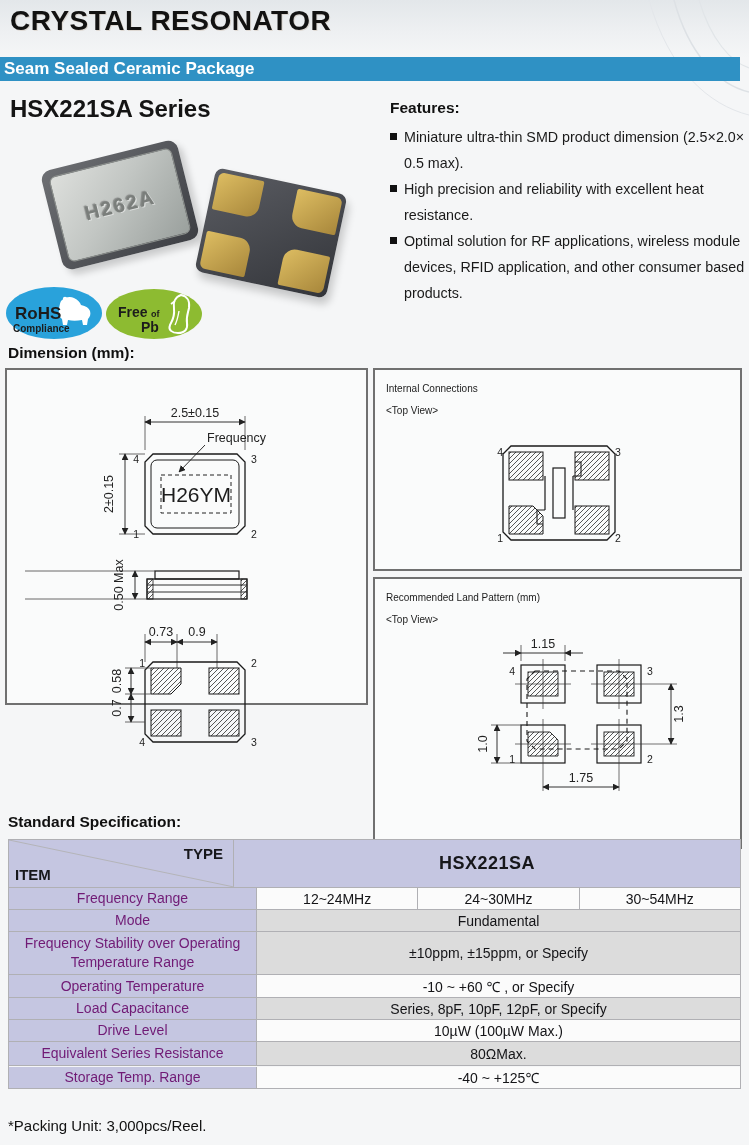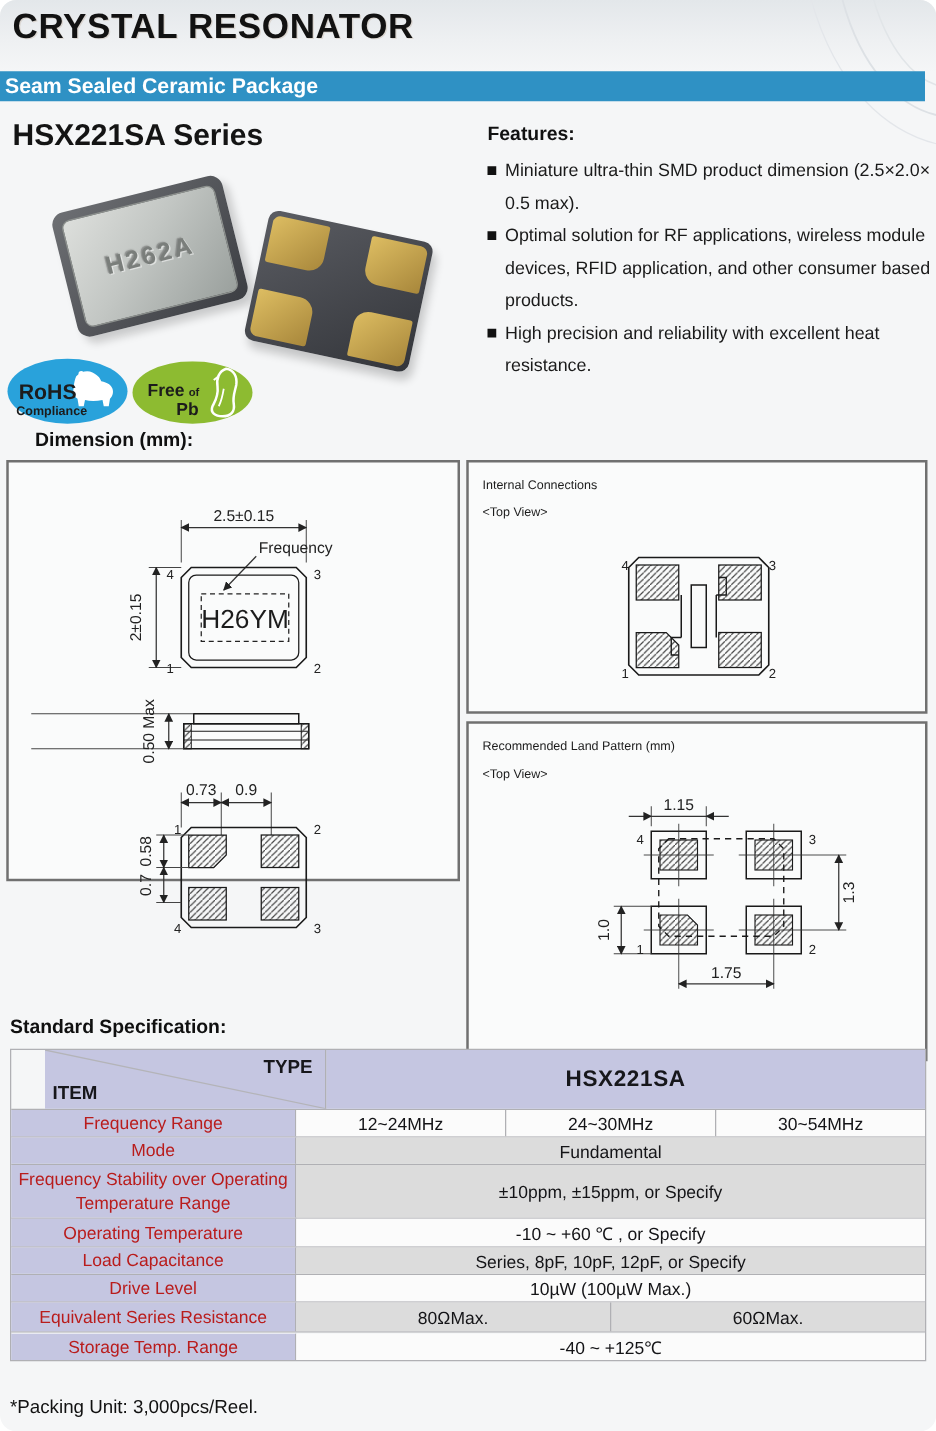--- a/index.html
+++ b/index.html
@@ -1,17 +1,17 @@
 <!DOCTYPE html>
 <html><head>
 <meta charset="utf-8">
 <style>
   * { margin:0; padding:0; box-sizing:border-box; }
   body { font-family:"Liberation Sans", sans-serif; background:#ffffff; }
-  #page { position:relative; width:749px; height:1145px; background:#f5f6f7; overflow:hidden;border-radius:13px; }
+  #page { position:relative; width:749px; height:1145px; background:#f5f6f7; overflow:hidden; }
 
   
   .top-band { position:absolute; left:0; top:0; width:749px; height:58px;
     background:linear-gradient(#e3e7ea 0%, #eef0f2 55%, #f5f6f7 100%); }
   .deco-arcs { position:absolute; right:0; top:0; }
   .page-title { position:absolute; left:10px; top:5px; font-size:28px; font-weight:bold;
     color:#121212; letter-spacing:0.5px; text-shadow:1px 1px 0 rgba(150,110,70,0.18); }
   .banner { position:absolute; left:0; top:57px; width:740px; height:24px; background:#2f91c4; }
   .banner span { display:block; padding:2px 0 0 4px; color:#ffffff; font-size:17px; font-weight:bold; }
   .series-title { position:absolute; left:10px; top:95px; font-size:24px; font-weight:bold; color:#141414; }
@@ -56,29 +56,29 @@
   .dbox-lp { left:373px; top:577px; width:369px; height:272px; }
   .dbox-title { position:absolute; left:11px; top:8px; font-size:10px; color:#1c1c1c; line-height:22px; }
   svg text { font-family:"Liberation Sans", sans-serif; fill:#1c1c1c; }
   .dimtxt { font-size:12.5px; fill:#222; }
   .pintxt { font-size:10.5px; fill:#222; }
 
   
   .spec-table { position:absolute; left:8px; top:839px; width:733px; border:1px solid #b0b0b4; }
   .srow { display:flex; border-top:1px solid #b0b0b4; }
   .srow:first-child { border-top:none; }
-  .scell-item { width:228px; background:#c5c6e1; display:flex; align-items:center; justify-content:center;
-    text-align:center; font-size:14px; color:#b91c1c; border-right:1px solid #b0b0b4; padding:1px 3px; line-height:19px; }
+  .scell-item { width:248px; background:#c5c6e1; display:flex; align-items:center; justify-content:center;
+    text-align:center; font-size:14px; color:#701a75; border-right:1px solid #b0b0b4; padding:1px 3px; line-height:19px; }
   .scell-val { flex:1; display:flex; align-items:center; justify-content:center; text-align:center;
     font-size:14px; color:#141417; padding:1px 2px; }
   .scell-val + .scell-val { border-left:1px solid #b0b0b4; }
   .shade-light .scell-val { background:#fbfbfb; }
   .shade-dark .scell-val { background:#dcdcdc; }
   .srow-header { height:47px; }
-  .hdr-item { position:relative; width:225px; background:#c5c6e1; border-right:1px solid #b0b0b4;margin-left:27px; }
+  .hdr-item { position:relative; width:225px; background:#c5c6e1; border-right:1px solid #b0b0b4; }
   .hdr-type { position:absolute; right:10px; top:5px; font-size:15px; font-weight:bold; color:#17171b; }
   .hdr-itemlbl { position:absolute; left:6px; bottom:4px; font-size:15px; font-weight:bold; color:#17171b; }
   .hdr-model { flex:1; background:#c5c6e1; display:flex; align-items:center; justify-content:center;
     font-size:18px; font-weight:bold; color:#17171b; letter-spacing:0.5px; }
   .diag { position:absolute; inset:0; }
 
   .footnote { position:absolute; left:8px; top:1117px; font-size:15px; color:#111; }
 </style>
 </head>
 <body>
@@ -99,25 +99,25 @@
   <div class="series-title">HSX221SA Series</div>
 
   <div class="features-head">Features:</div>
   <div class="features">
     <div class="feat">
       <span class="bullet"></span>
       <span>Miniature ultra-thin SMD product dimension (2.5×2.0× 0.5 max).</span>
     </div>
     <div class="feat">
       <span class="bullet"></span>
-      <span>Optimal solution for RF applications, wireless module devices, RFID application, and other consumer based products.</span>
+      <span>High precision and reliability with excellent heat resistance.</span>
     </div>
     <div class="feat">
       <span class="bullet"></span>
-      <span>High precision and reliability with excellent heat resistance.</span>
+      <span>Optimal solution for RF applications, wireless module devices, RFID application, and other consumer based products.</span>
     </div>
   </div>
 
   <div class="photo">
     <div class="chip1">
       <div class="chip1-base"></div>
       <div class="chip1-lid">
         <span class="chip1-mark">H262A</span>
       </div>
     </div>
@@ -146,21 +146,21 @@
     <g>
       <path d="M76,6 c-6,2 -8,8 -7,14 c1,8 -2,12 -4,16 c-2,5 2,8 8,8 c7,0 10,-4 9,-10 c-1,-6 1,-10 2,-15 c1,-7 -2,-12 -8,-13 z" fill="none" stroke="#ffffff" stroke-width="2"></path>
       <path d="M70,12 l-4,3" stroke="#ffffff" stroke-width="1.6" fill="none"></path>
       <path d="M74,22 c-1,6 -2,10 -4,14" stroke="#ffffff" stroke-width="1.4" fill="none"></path>
     </g>
     <text x="13" y="28" font-size="14" font-weight="bold" fill="#ffffff">Free</text>
     <text x="46" y="28" font-size="9" font-weight="bold" fill="#ffffff">of</text>
     <text x="36" y="43" font-size="14" font-weight="bold" fill="#ffffff">Pb</text>
   </svg>
 
-  <div class="sec-head" style="left:8px; top:344px;margin-left:20px;">Dimension (mm):</div>
+  <div class="sec-head" style="left:8px; top:344px;">Dimension (mm):</div>
 
   <div class="dbox dbox-left">
     <svg width="359" height="427" viewBox="0 0 359 427">
       <defs>
         <marker id="ar1" viewBox="0 0 10 10" refX="9" refY="5" markerWidth="7" markerHeight="7" orient="auto-start-reverse">
           <path d="M0,0 L10,5 L0,10 z" fill="#222"></path>
         </marker>
         <pattern id="h1" patternUnits="userSpaceOnUse" width="5" height="5">
           <path d="M0,5 L5,0" stroke="#444" stroke-width="0.9"></path>
         </pattern>
@@ -352,21 +352,20 @@
         <div class="scell-item">Load Capacitance</div>
         <div class="scell-val">Series, 8pF, 10pF, 12pF, or Specify</div>
       </div>
       <div class="srow shade-light" style="min-height: 22px;">
         <div class="scell-item">Drive Level</div>
         <div class="scell-val">10µW (100µW Max.)</div>
       </div>
       <div class="srow shade-dark" style="min-height: 24px;">
         <div class="scell-item">Equivalent Series Resistance</div>
         <div class="scell-val">80ΩMax.</div>
-        <div class="scell-val">60ΩMax.</div>
       </div>
       <div class="srow shade-light" style="min-height: 23px; align-items: flex-end;">
         <div class="scell-item">Storage Temp. Range</div>
         <div class="scell-val">-40 ~ +125℃</div>
       </div>
     </div>
 
   <div class="footnote">*Packing Unit: 3,000pcs/Reel.</div>
 </div>
 

